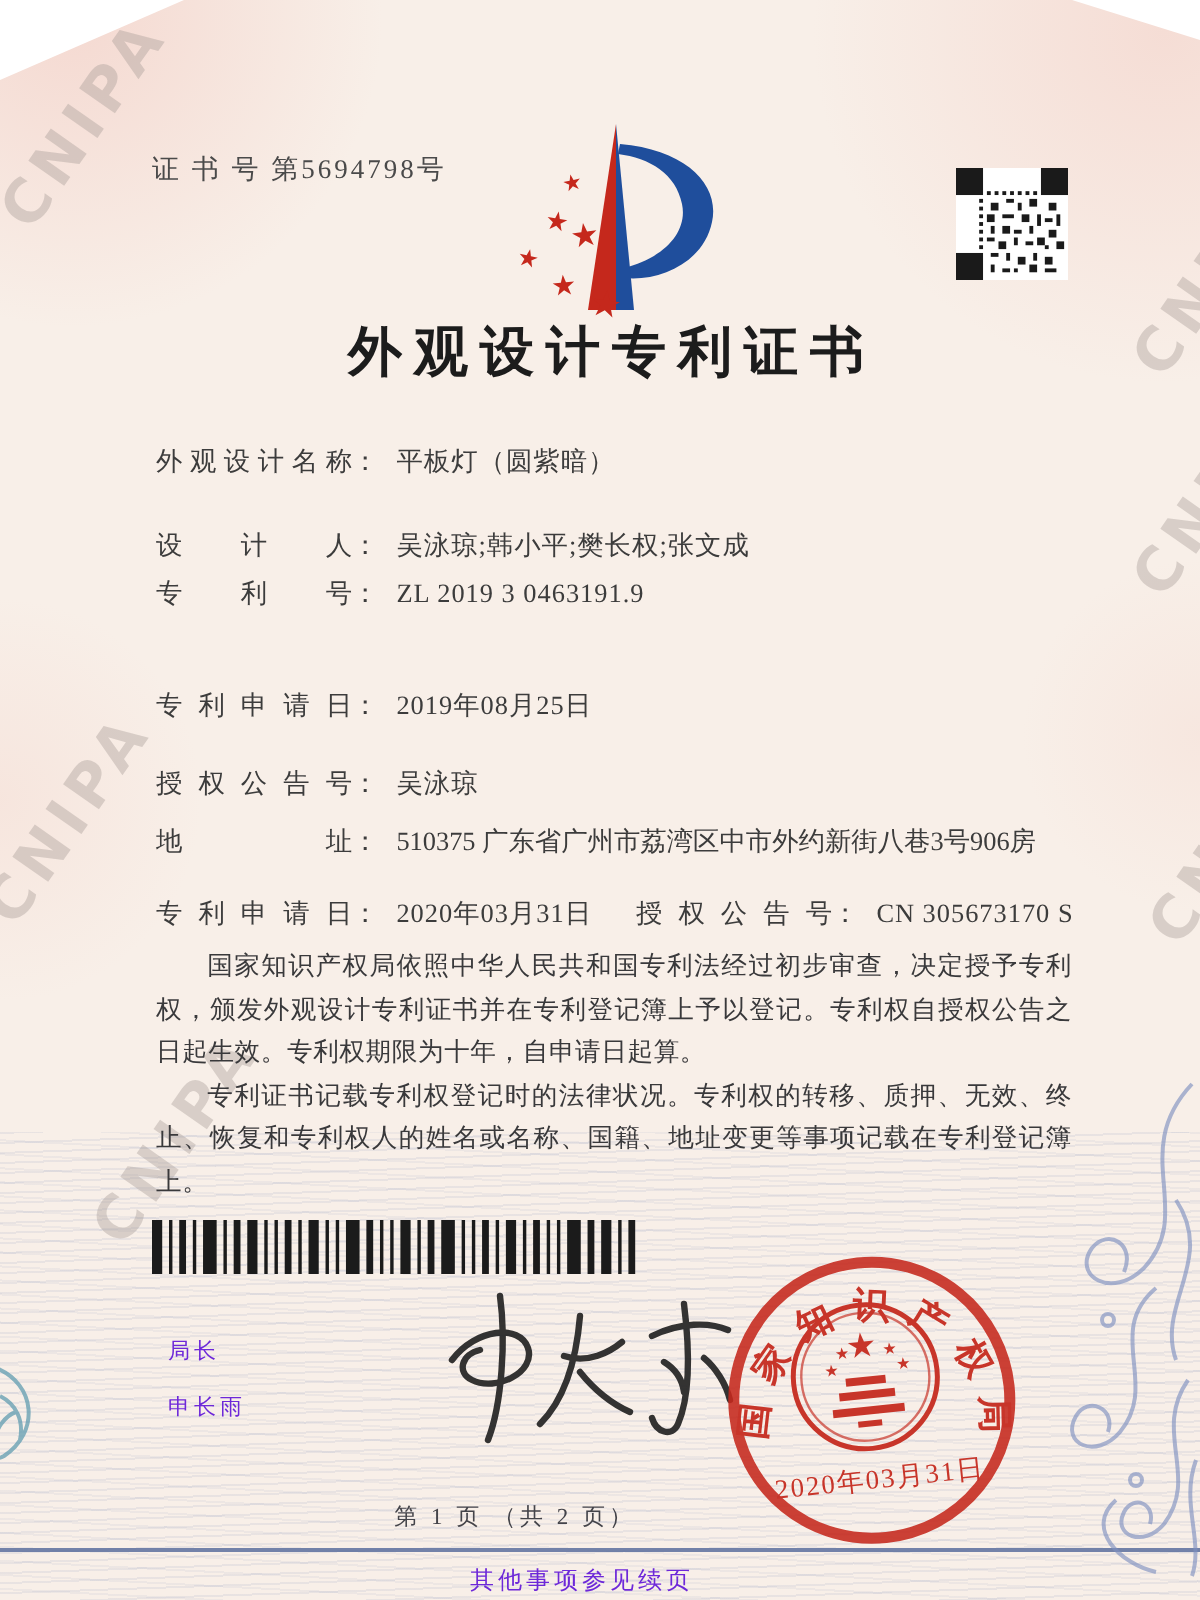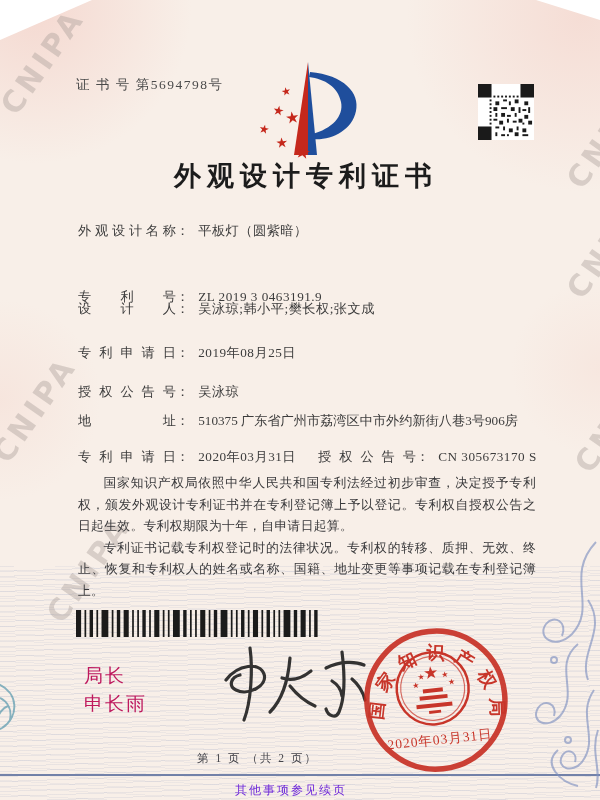--- a/index.html
+++ b/index.html
@@ -42,34 +42,34 @@
 
   .cert-no{position:absolute;left:76px;top:76px;font-size:13.5px;color:#4a4a4a;letter-spacing:1.5px;}
   .logo{position:absolute;left:246px;top:58px;}
   .qr{position:absolute;left:478px;top:84px;}
 
   .title{position:absolute;left:0;top:158px;width:516px;text-align:center;
     font-size:27px;font-weight:bold;color:#1c1c1c;letter-spacing:6px;margin-left:48px;}
 
   .fields{position:absolute;left:78px;top:0;width:470px;font-size:13.2px;color:#3c3c3c;}
   .frow{position:absolute;left:0;white-space:nowrap;}
-  .r0{top:222px;} .r1{top:264px;margin-top:36px;} .r2{top:288px;} .r3{top:344px;}
+  .r0{top:222px;} .r1{top:264px;} .r2{top:288px;} .r3{top:344px;}
   .r4{top:383px;} .r5{top:412px;} .r6{top:448px;}
   .grant-pair{position:absolute;left:240px;top:0;}
   .flabel{display:inline-block;width:98px;text-align:justify;text-align-last:justify;vertical-align:bottom;}
   .fvalue{margin-left:9px;letter-spacing:.5px;}
   .addr .fvalue{letter-spacing:0;}
 
   .paras{position:absolute;left:78px;top:473px;width:458px;font-size:12.8px;
     color:#39393b;line-height:21.5px;text-align:justify;letter-spacing:.3px;}
   .paras p{margin:0;text-indent:2em;}
 
   .barcode{position:absolute;left:76px;top:610px;}
 
-  .director{position:absolute;left:84px;top:662px;font-size:19px;color:#be185d;line-height:28px;letter-spacing:2px;}
+  .director{position:absolute;left:84px;top:662px;font-size:11px;color:#6d28d9;line-height:28px;letter-spacing:2px;}
   .signature{position:absolute;left:198px;top:636px;}
 
   .seal{position:absolute;left:356px;top:622px;transform:rotate(-6deg);opacity:.93;}
 
   .page-footer{position:absolute;left:150px;top:751px;width:215px;text-align:center;
     font-size:11.5px;color:#44444a;letter-spacing:2px;}
   .edge-line{position:absolute;left:0;top:774px;width:600px;height:2px;background:#5c6f9d;opacity:.85;}
   .note{position:absolute;left:186px;top:782px;width:210px;text-align:center;
     font-size:12px;color:#6d28d9;letter-spacing:2px;}
 

